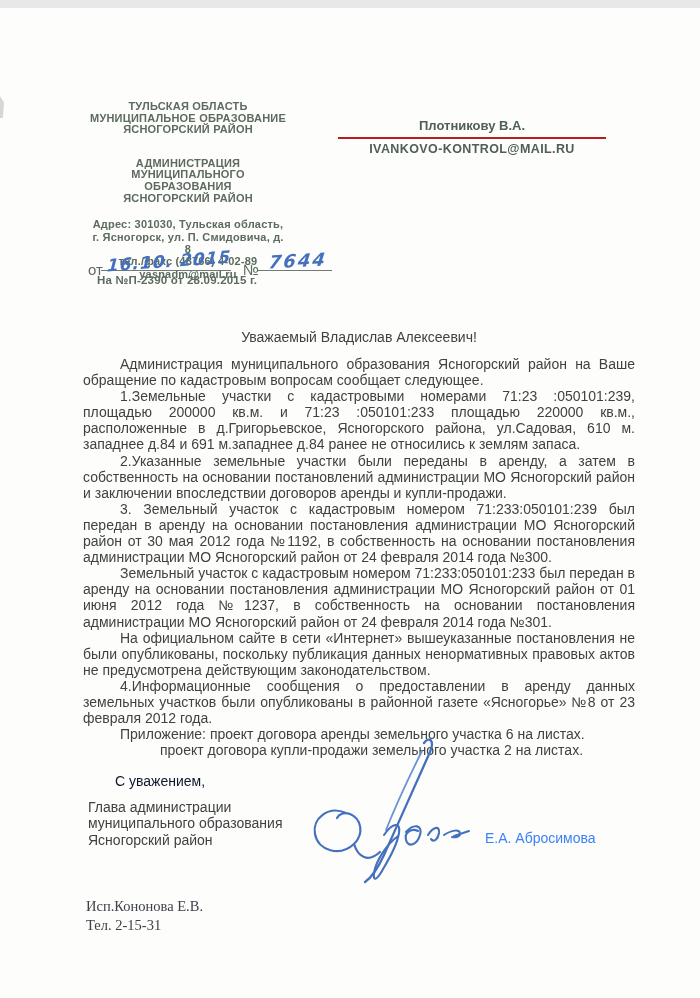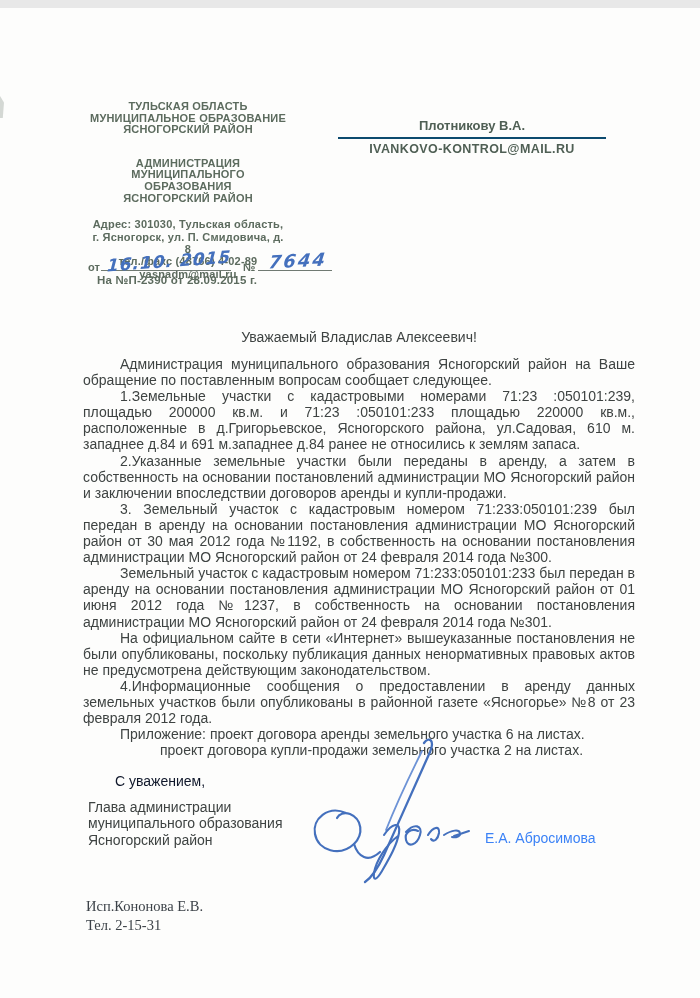--- a/index.html
+++ b/index.html
@@ -11,39 +11,39 @@
   
   .letterhead {
     position:absolute; left:88px; top:93px; width:200px;
     text-align:center; color:#5c6b5e; font-weight:bold;
     font-size:11px; line-height:11.6px; letter-spacing:.2px;
   }
   .lh-group2 { margin-top:22px; }
   .lh-address { margin-top:14px; font-size:11px; line-height:12.4px; }
   
   .from-row { position:absolute; left:85px; top:250px; width:260px; height:18px; color:#5c6b5e; }
-  .from-row .lbl { position:absolute; top:3px; font-size:11px; font-weight:bold; }
+  .from-row .lbl { position:absolute; top:3px; font-size:15px; font-weight:normal; }
   .lbl-ot { left:3px; }
   .lbl-no { left:158px; }
   .rule { position:absolute; top:0; height:12px; border-bottom:1.4px solid #707a72; }
   .rule-date { left:16px; width:130px; }
   .rule-num  { left:173px; width:74px; }
   .handwriting {
     position:absolute; color:#4470bd; font-family:"DejaVu Sans", sans-serif;
     font-style:italic; font-weight:bold; white-space:nowrap;
   }
   .hw-date { left:22px; top:-7px; font-size:17px; transform:rotate(-4deg) skewX(-8deg); letter-spacing:1px; }
   .hw-num  { left:184px; top:-8px; font-size:18px; transform:rotate(-3deg) skewX(-10deg); letter-spacing:2px; }
   .ref-line {
     position:absolute; left:97px; top:266px; color:#5c6b5e;
     font-size:11.5px; font-weight:bold; letter-spacing:.2px;
   }
   
   .recipient { position:absolute; left:338px; top:110px; width:268px; text-align:center; color:#4f5f54; font-weight:bold; }
-  .recipient-name { font-size:13px; padding-bottom:4px; border-bottom:2px solid #0c4a6e; }
+  .recipient-name { font-size:13px; padding-bottom:4px; border-bottom:2px solid #b91c1c; }
   .recipient-email { font-size:12.5px; margin-top:3px; letter-spacing:.4px; }
   
   .salutation { position:absolute; left:83px; top:321px; width:552px; text-align:center; font-size:14px; color:#3e4342; }
   .body-block {
     position:absolute; left:83px; top:348px; width:552px;
     font-size:14px; line-height:16.1px; color:#3e4342; text-align:justify;
   }
   .body-block p { margin:0; text-indent:37px; }
   .body-block p.attach-first { text-align:left; }
   .body-block p.attach-second { text-indent:0; padding-left:77px; text-align:left; }
@@ -92,21 +92,21 @@
   <div class="ref-line">На №П-2390 от 28.09.2015 г.</div>
 
   <div class="recipient">
     <div class="recipient-name">Плотникову В.А.</div>
     <div class="recipient-email">IVANKOVO-KONTROL@MAIL.RU</div>
   </div>
 
   <div class="salutation">Уважаемый Владислав Алексеевич!</div>
 
   <div class="body-block">
-    <p>Администрация муниципального образования Ясногорский район на Ваше обращение по поставленным вопросам сообщает следующее.</p>
+    <p>Администрация муниципального образования Ясногорский район на Ваше обращение по кадастровым вопросам сообщает следующее.</p>
     <p>1.Земельные участки с кадастровыми номерами 71:23 :050101:239, площадью 200000 кв.м. и 71:23 :050101:233 площадью 220000 кв.м., расположенные в д.Григорьевское, Ясногорского района, ул.Садовая, 610 м. западнее д.84 и 691 м.западнее д.84 ранее не относились к землям запаса.</p>
     <p>2.Указанные земельные участки были переданы в аренду, а затем в собственность на основании постановлений администрации МО Ясногорский район и заключении впоследствии договоров аренды и купли-продажи.</p>
     <p>3. Земельный участок с кадастровым номером 71:233:050101:239 был передан в аренду на основании постановления администрации МО Ясногорский район от 30 мая 2012 года №1192, в собственность на основании постановления администрации МО Ясногорский район от 24 февраля 2014 года №300.</p>
     <p>Земельный участок с кадастровым номером 71:233:050101:233 был передан в аренду на основании постановления администрации МО Ясногорский район от 01 июня 2012 года №1237, в собственность на основании постановления администрации МО Ясногорский район от 24 февраля 2014 года №301.</p>
     <p>На официальном сайте в сети «Интернет» вышеуказанные постановления не были опубликованы, поскольку публикация данных ненормативных правовых актов не предусмотрена действующим законодательством.</p>
     <p>4.Информационные сообщения о предоставлении в аренду данных земельных участков были опубликованы в районной газете «Ясногорье» №8 от 23 февраля 2012 года.</p>
     <p class="attach-first">Приложение: проект договора аренды земельного участка 6 на листах.</p>
     <p class="attach-second">проект договора купли-продажи земельного участка 2 на листах.</p>
   </div>
 

